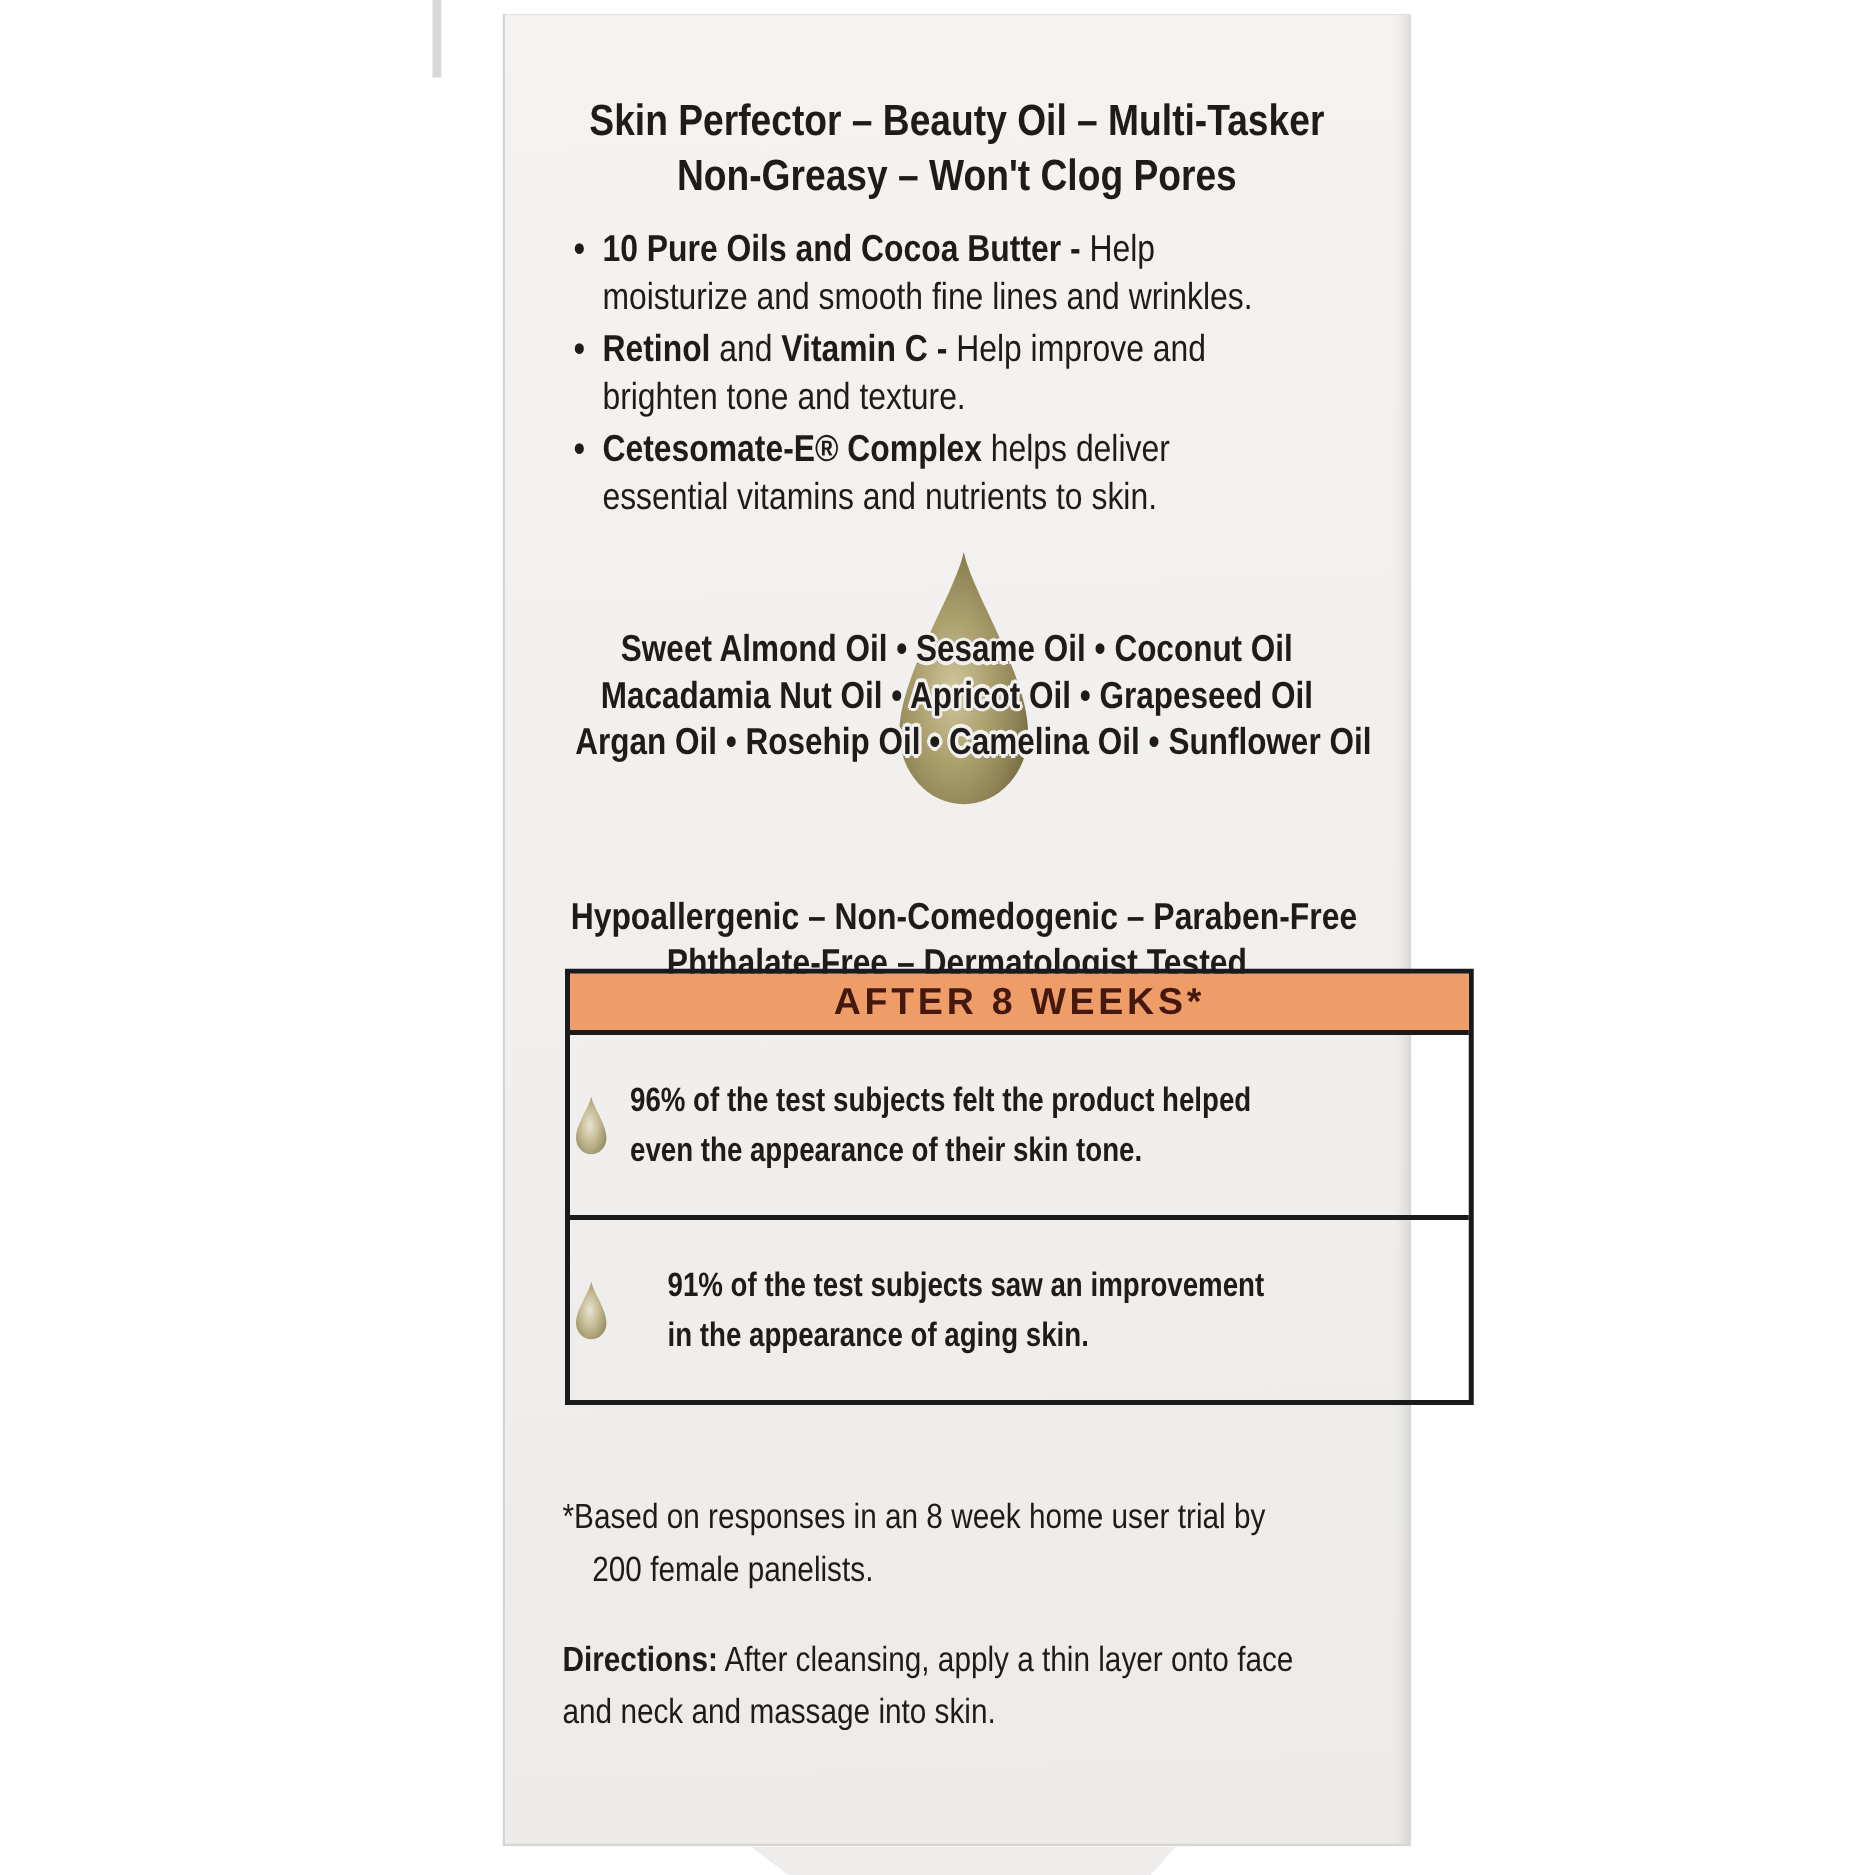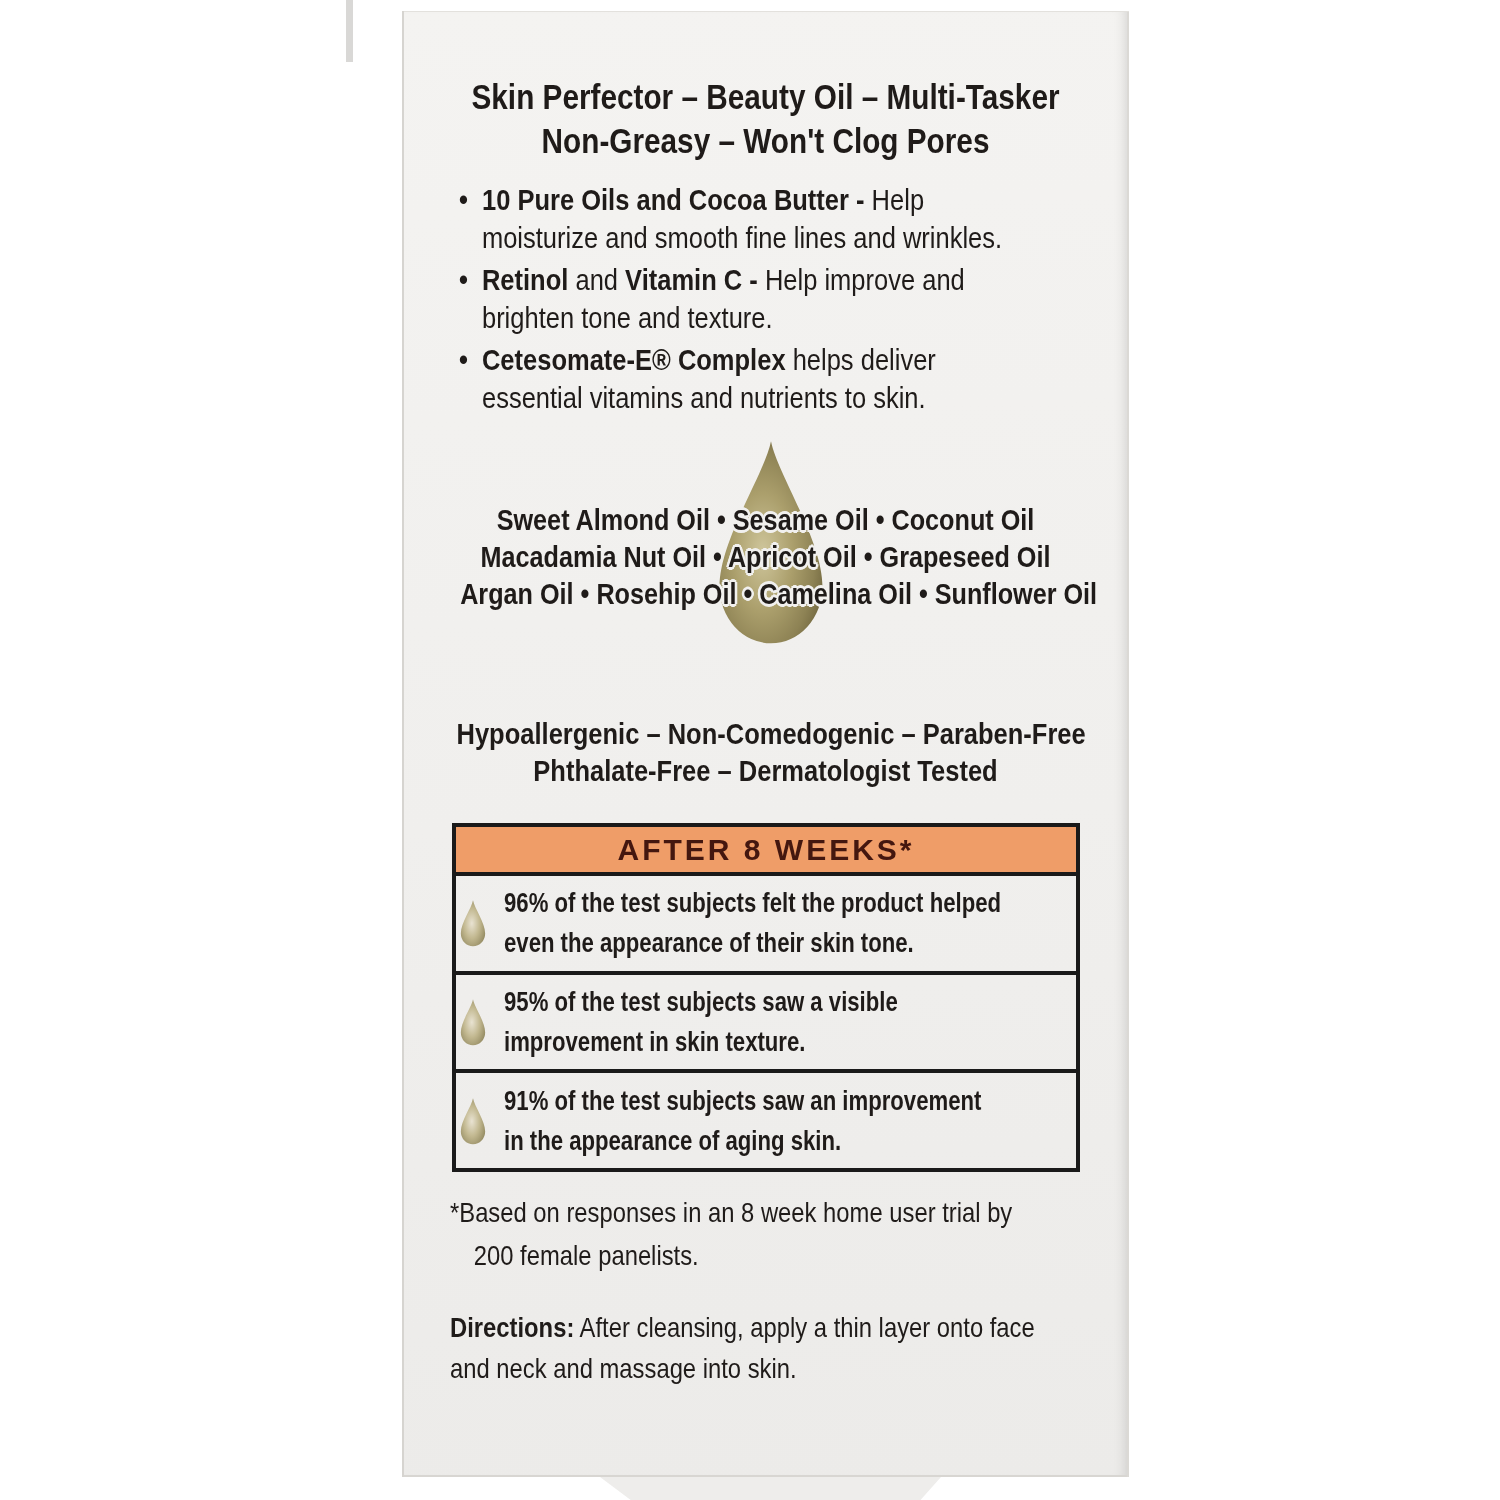--- a/index.html
+++ b/index.html
@@ -42,30 +42,30 @@
     text-shadow:-2px -2px 0 #f1f0ee,2px -2px 0 #f1f0ee,-2px 2px 0 #f1f0ee,2px 2px 0 #f1f0ee,
                  0 -3px 0 #f1f0ee,0 3px 0 #f1f0ee,-3px 0 0 #f1f0ee,3px 0 0 #f1f0ee;
   }
   .oils div{white-space:nowrap;}
   .claims{
     position:absolute;left:0;top:704px;width:100%;text-align:center;
     font-size:30px;line-height:37px;font-weight:bold;transform:scaleX(.85);
   }
   .claims div{white-space:nowrap;}
   .results{
-    position:absolute;left:50px;top:812px;width:628px;height:349px;
+    position:absolute;left:50px;top:764px;width:727px;height:349px;
     border:4px solid #1a1a1a;box-sizing:border-box;display:flex;flex-direction:column;
   }
   .band{
     flex:0 0 45px;height:45px;border-bottom:4px solid #1a1a1a;box-sizing:content-box;
     text-align:center;font-weight:bold;font-size:30px;line-height:46px;letter-spacing:3px;
   }
   .rows{flex:1;display:flex;flex-direction:column;}
   .rrow{flex:1;display:flex;align-items:center;border-bottom:4px solid #1a1a1a;}
-  .rrow:last-child{border-bottom:none;}
+  .rrow:last-child{border-bottom:none;gap:30px;}
   .rrow svg{width:34px;height:48px;flex:0 0 34px;margin-right:14px;}
   .rtext{font-weight:bold;font-size:27px;line-height:40px;transform:scaleX(.82);transform-origin:left center;}
   .rtext div{white-space:nowrap;}
   .footnote{
     position:absolute;left:48px;top:1180px;font-size:28px;line-height:43px;
     transform:scaleX(.85);transform-origin:left top;
   }
   .footnote div{white-space:nowrap;}
   .footnote .indent{padding-left:28px;}
   .directions{
@@ -158,36 +158,20 @@
       <defs>
         <radialGradient id="gSm" cx="45%" cy="50%" r="65%">
           <stop offset="0%" stop-color="#e9e3d2"></stop>
           <stop offset="50%" stop-color="#c2b890"></stop>
           <stop offset="100%" stop-color="#8e855c"></stop>
         </radialGradient>
       </defs>
       <path d="M50 4 C55 30 88 74 88 108 A38 40 0 0 1 12 108 C12 74 45 30 50 4 Z" fill="url(#gSm)"></path>
     </svg>
             <div class="rtext">
-              <div>95% of the test subjects saw a visible</div>
-              <div>improvement in skin texture.</div>
-            </div>
-          </div>
-          <div class="rrow">
-            <svg viewBox="0 0 100 150">
-      <defs>
-        <radialGradient id="gSm" cx="45%" cy="50%" r="65%">
-          <stop offset="0%" stop-color="#e9e3d2"></stop>
-          <stop offset="50%" stop-color="#c2b890"></stop>
-          <stop offset="100%" stop-color="#8e855c"></stop>
-        </radialGradient>
-      </defs>
-      <path d="M50 4 C55 30 88 74 88 108 A38 40 0 0 1 12 108 C12 74 45 30 50 4 Z" fill="url(#gSm)"></path>
-    </svg>
-            <div class="rtext">
               <div>91% of the test subjects saw an improvement</div>
               <div>in the appearance of aging skin.</div>
             </div>
           </div>
         </div>
     </div>
 
     <div class="footnote">
       <div>*Based on responses in an 8 week home user trial by</div>
       <div class="indent">200 female panelists.</div>

